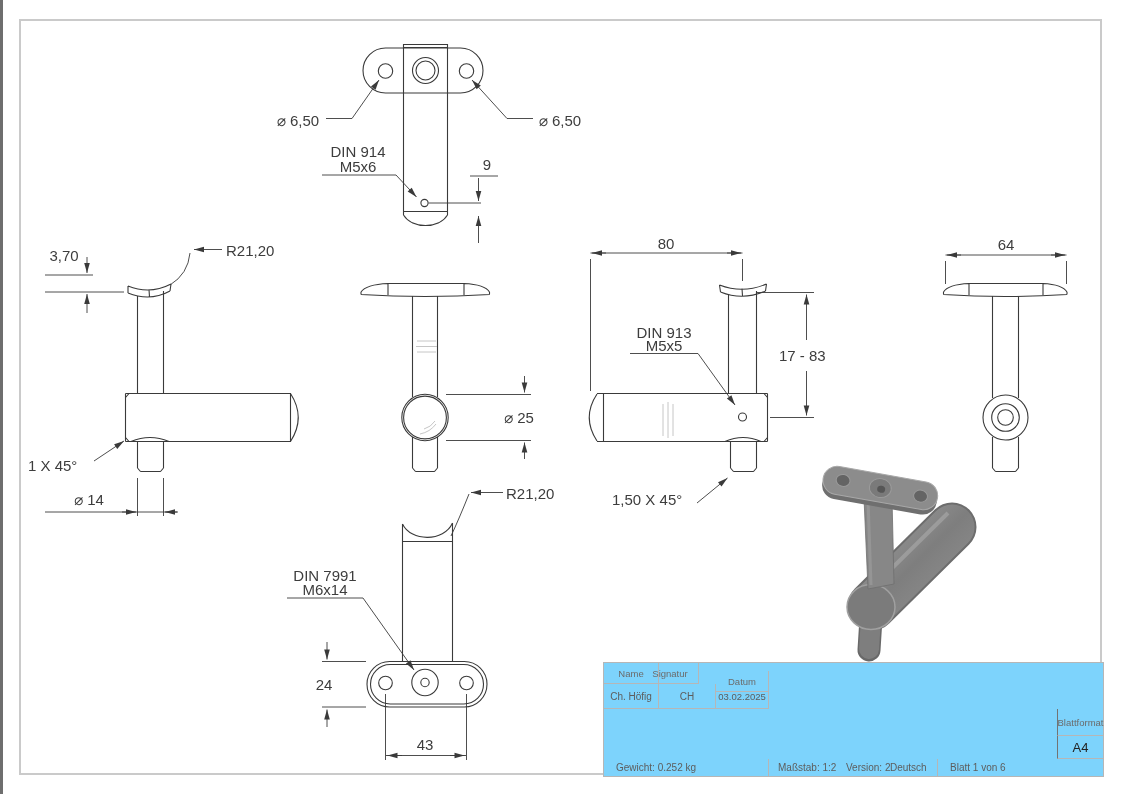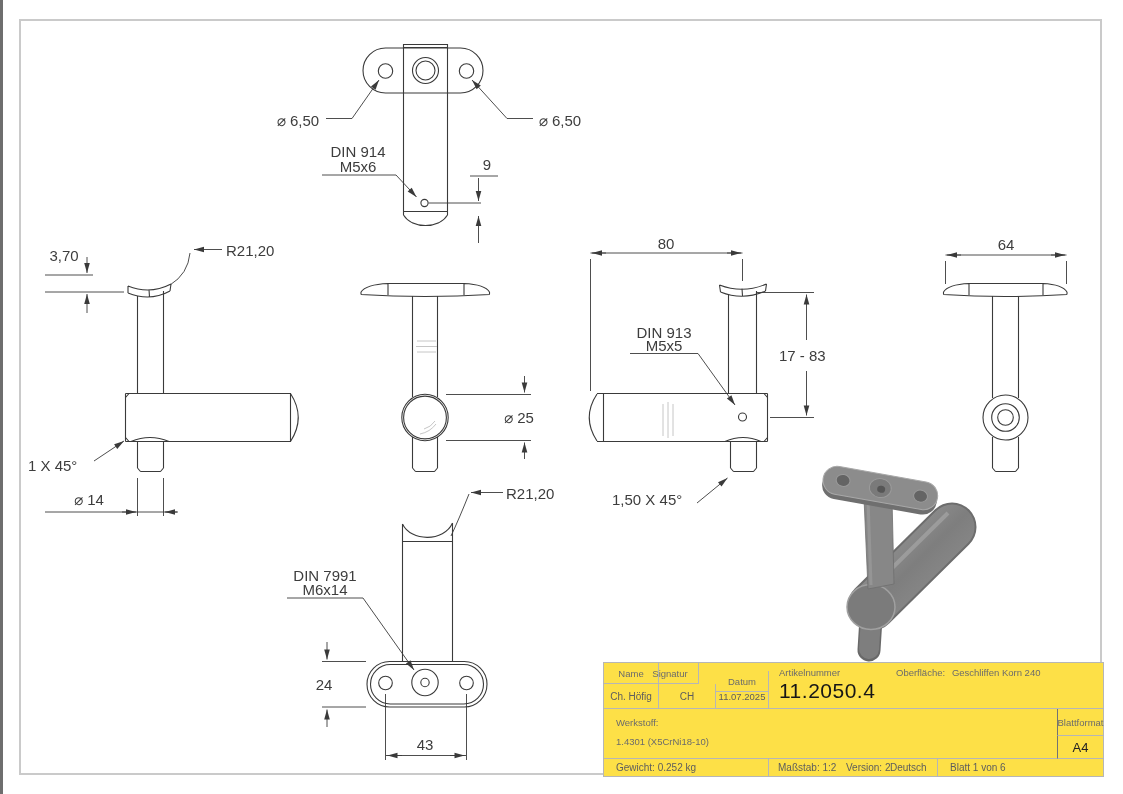--- a/index.html
+++ b/index.html
@@ -8,21 +8,21 @@
   #window-edge{position:absolute;left:0;top:0;width:3px;height:794px;background:#6e6e6e;}
   #sheet-frame{position:absolute;left:19px;top:19px;width:1083px;height:756px;
        border:2px solid #cacaca;box-sizing:border-box;background:#ffffff;}
   svg{position:absolute;left:0;top:0;}
   svg .ln{stroke:#3a3a3a;stroke-width:1.1;fill:none;}
   svg .thin{stroke:#3a3a3a;stroke-width:0.9;fill:none;}
   svg .faint{stroke:#c6c6c6;stroke-width:1;fill:none;}
   svg text{font:15px "Liberation Sans","DejaVu Sans",sans-serif;fill:#3d3d3d;}
   
   #title-block{position:absolute;left:603px;top:662px;width:501px;height:115px;
-      border:1px solid #b6b6b6;box-sizing:border-box;background:#fde047;
+      border:1px solid #b6b6b6;box-sizing:border-box;background:#7dd3fc;
       color:#5d5d5d;font-size:10px;}
   #title-block .cell{position:absolute;box-sizing:border-box;}
   .bR{border-right:1px solid #b6b6b6;}
   .bB{border-bottom:1px solid #b6b6b6;}
   .bL{border-left:1px solid #737373;}
   .ctr{display:flex;align-items:center;justify-content:center;}
   .lbl{font-size:9.5px;color:#6b6b6b;}
   #article-number{position:absolute;left:10px;top:16px;font-size:21px;color:#161616;
       letter-spacing:0.5px;}
   #article-label{position:absolute;left:10px;top:4px;}
@@ -191,35 +191,23 @@
     </g>
   </g>
 </svg>
 
 <div id="title-block">
   <div class="cell bR bB ctr lbl" style="left:0;top:0;width:55px;height:21px;">Name</div>
   <div class="cell bR bB ctr lbl" style="left:38px;top:0;width:57px;height:21px;">Signatur</div>
   <div class="cell bR bB ctr lbl" style="left:112px;top:8px;width:53px;height:21px;">Datum</div>
   <div class="cell bR bB ctr" style="left:0;top:21px;width:55px;height:25px;">Ch. Höfig</div>
   <div class="cell bR bB ctr" style="left:55px;top:21px;width:57px;height:25px;">CH</div>
-  <div class="cell bR bB ctr" style="left:112px;top:21px;width:53px;height:25px;font-size:9.5px;">11.07.2025</div>
-
-  <div class="cell bB" style="left:165px;top:0;width:334px;height:46px;">
-    <span id="article-label" class="lbl">Artikelnummer</span>
-    <span id="article-number">11.2050.4</span>
-    <span id="surface-group">
-      <span class="lbl">Oberfläche:</span>
-      <span class="lbl" style="margin-left:4px;">Geschliffen Korn 240</span>
-    </span>
-  </div>
-
-  <div class="cell bB" style="left:0;top:46px;width:453px;height:50px;">
-    <div class="lbl" style="position:absolute;left:12px;top:8px;">Werkstoff:</div>
-    <div class="lbl" style="position:absolute;left:12px;top:27px;">1.4301 (X5CrNi18-10)</div>
-  </div>
+  <div class="cell bR bB ctr" style="left:112px;top:21px;width:53px;height:25px;font-size:9.5px;">03.02.2025</div>
+
+
   <div class="cell bL bB ctr lbl" style="left:453px;top:46px;width:46px;height:27px;">Blattformat</div>
   <div class="cell bL bB ctr" style="left:453px;top:73px;width:46px;height:23px;">
     <span id="format-value">A4</span>
   </div>
 
   <div class="cell bR" style="left:0;top:96px;width:165px;height:17px;line-height:17px;padding-left:12px;">Gewicht: 0.252 kg</div>
   <div class="cell bR" style="left:165px;top:96px;width:169px;height:17px;line-height:17px;">
     <span style="position:absolute;left:9px;">Maßstab: 1:2</span>
     <span style="position:absolute;left:77px;">Version: 2</span>
     <span style="position:absolute;left:114px;margin-left:7px;">Deutsch</span>

